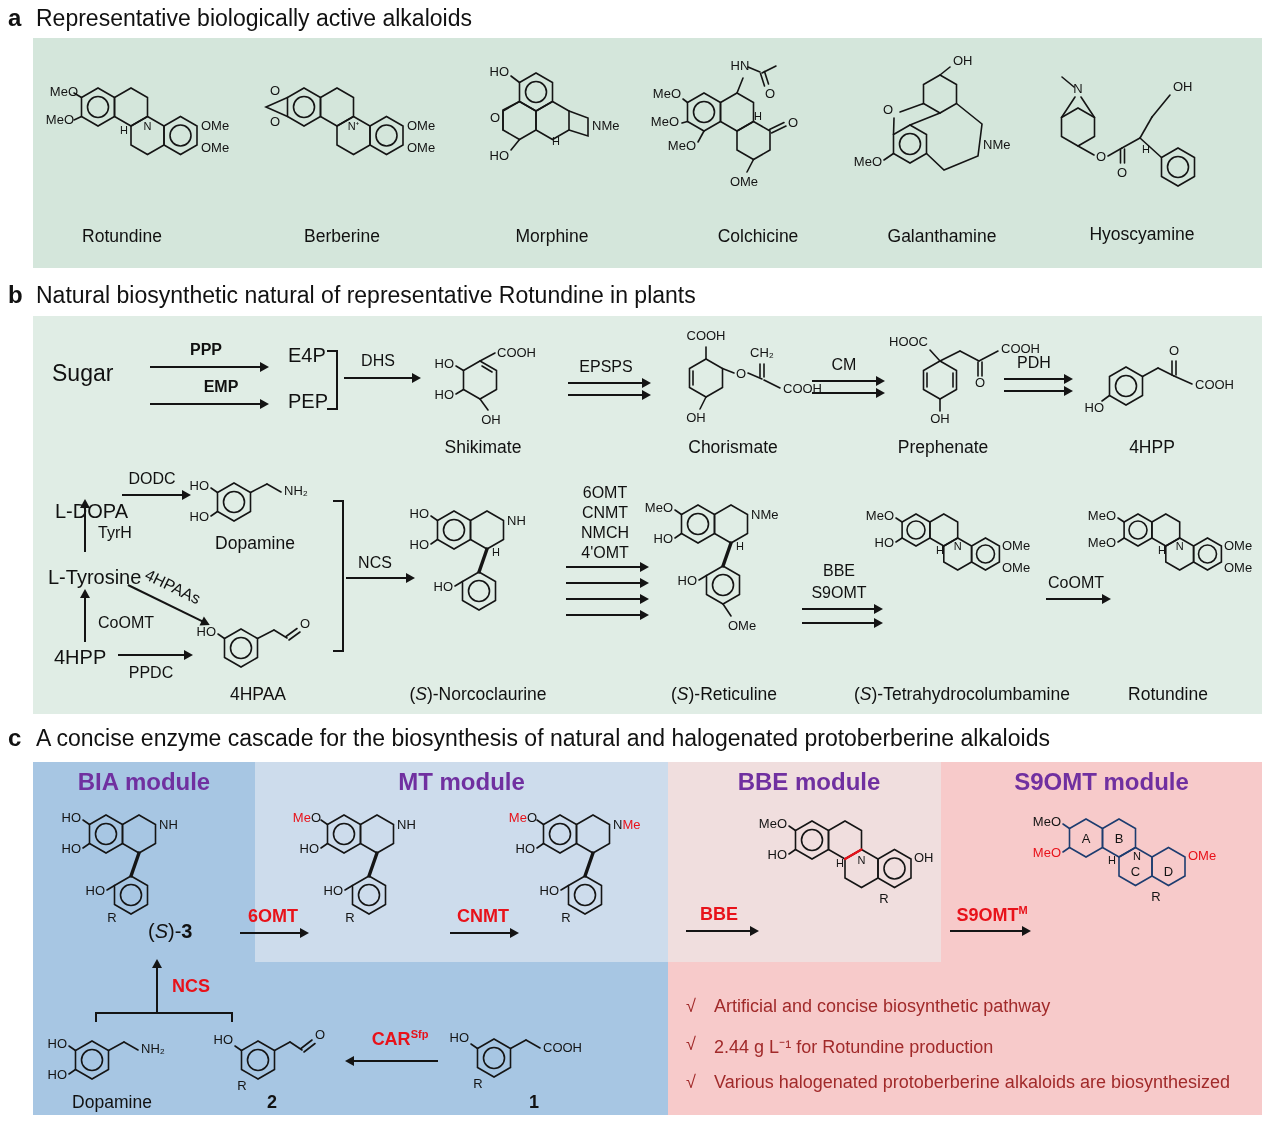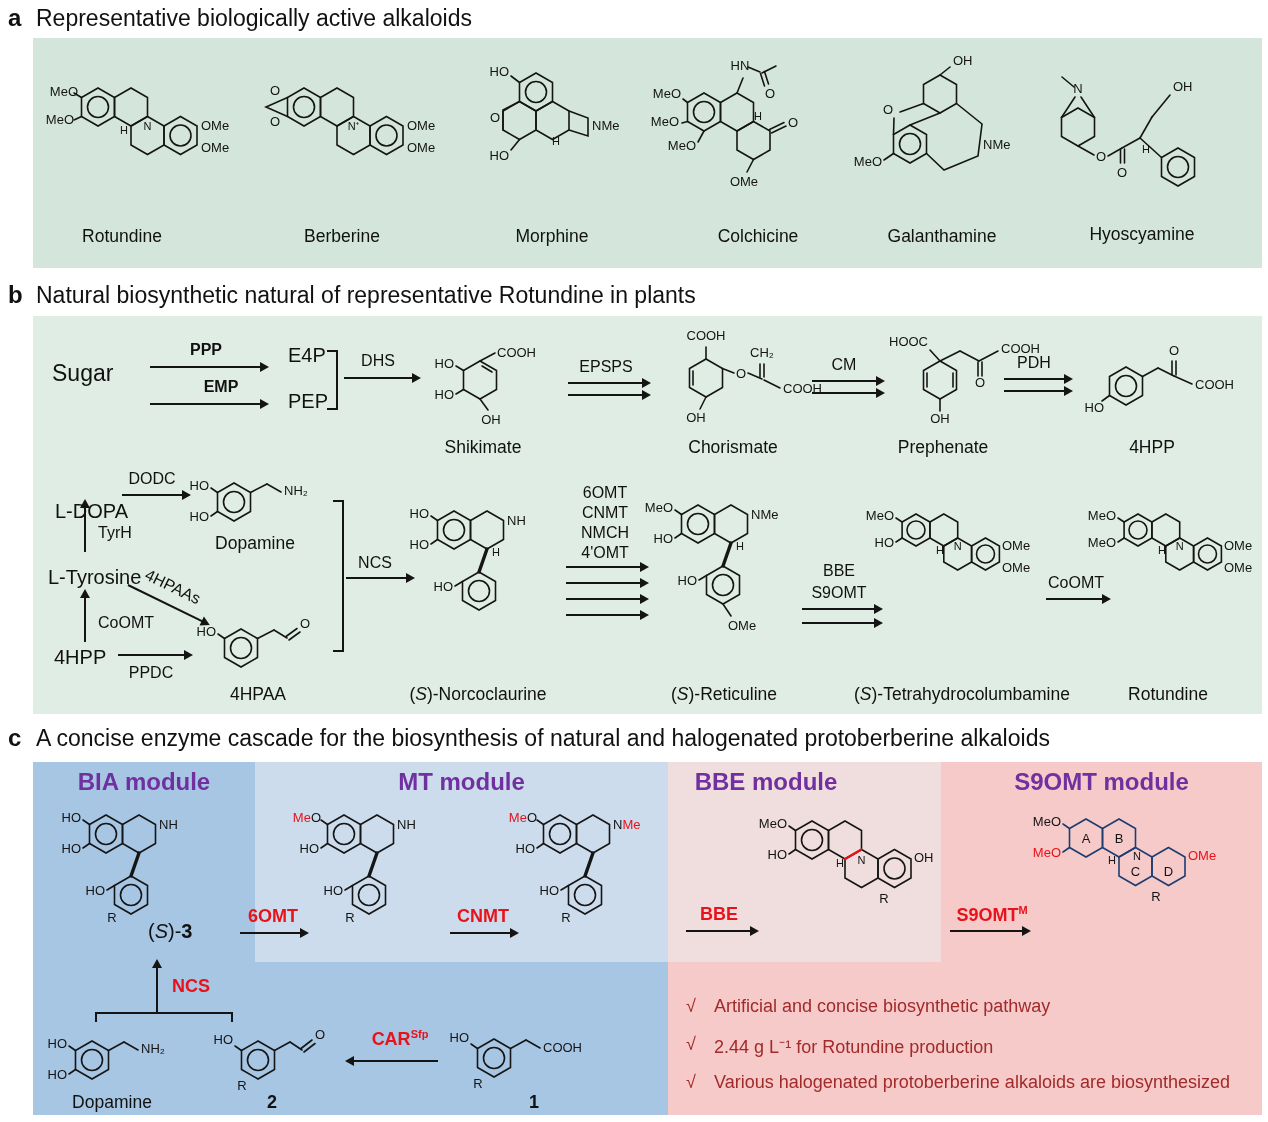--- a/index.html
+++ b/index.html
@@ -432,21 +432,21 @@
 
   <div class="box" style="left:33px;top:762px;width:222px;height:353px;background:#a7c6e3"></div>
   <div class="box" style="left:255px;top:762px;width:413px;height:200px;background:#cddcec"></div>
   <div class="box" style="left:255px;top:962px;width:413px;height:153px;background:#a7c6e3"></div>
   <div class="box" style="left:668px;top:762px;width:273px;height:200px;background:#f0dede"></div>
   <div class="box" style="left:941px;top:762px;width:321px;height:200px;background:#f7caca"></div>
   <div class="box" style="left:668px;top:962px;width:594px;height:153px;background:#f7caca"></div>
 
   <div class="mtitle" style="left:255px;width:413px;top:768px">MT module</div>
   <div class="mtitle" style="left:33px;width:222px;top:768px">BIA module</div>
-  <div class="mtitle" style="left:640px;width:252px;top:768px">BBE module</div>
+  <div class="mtitle" style="left:683px;width:252px;top:768px">BBE module</div>
   <div class="mtitle" style="left:941px;width:321px;top:768px">S9OMT module</div>
 
   <svg class="mol" style="left:58px;top:796px" width="160" height="150">
     <g>
       <use href="#bz" x="48" y="38"></use>
         <use href="#hx" x="81" y="38"></use>
       <line x1="31.5" y1="28.5" x2="25" y2="24"></line>
         <line x1="31.5" y1="47.5" x2="25" y2="52"></line>
       <line class="w" x1="81" y1="57" x2="73" y2="80"></line>
       <use href="#bz" x="73" y="99"></use>

